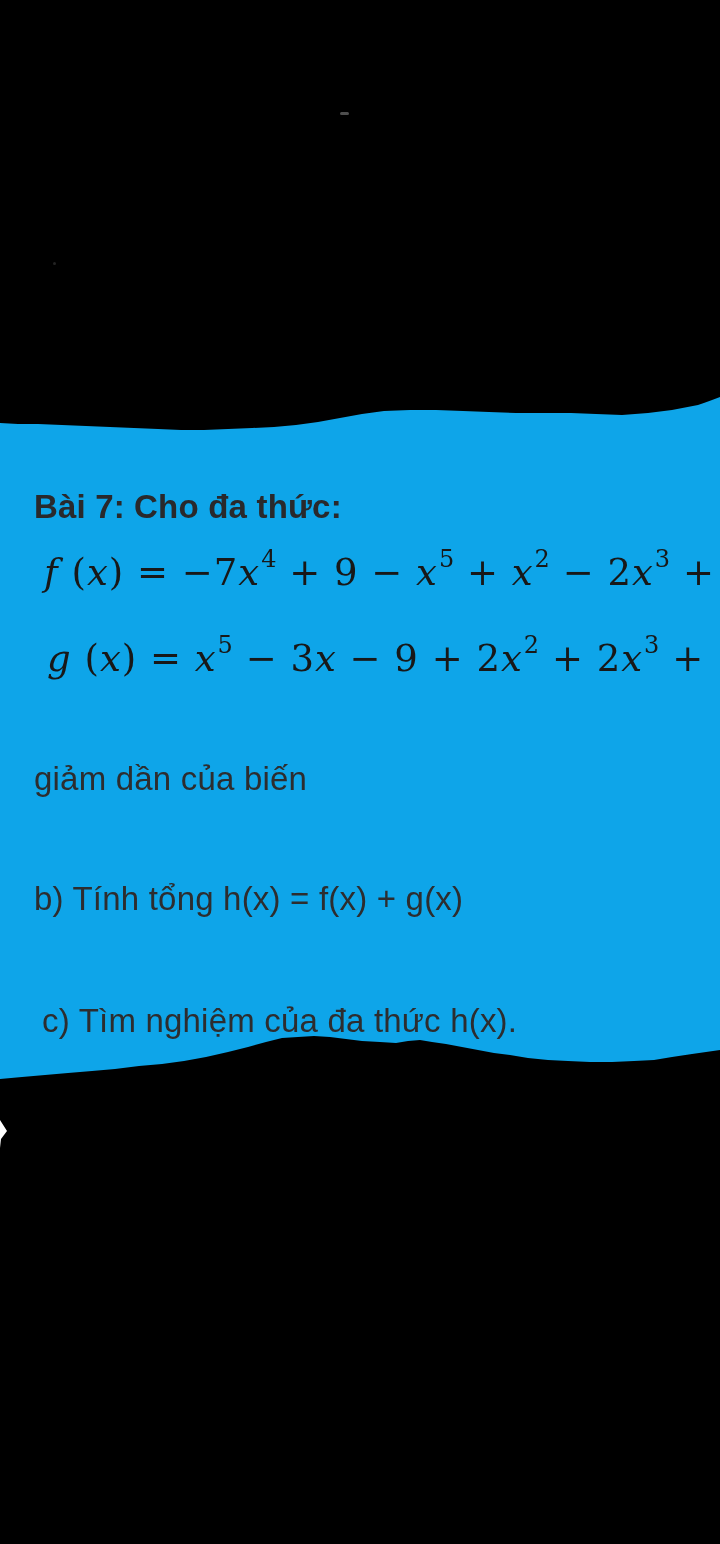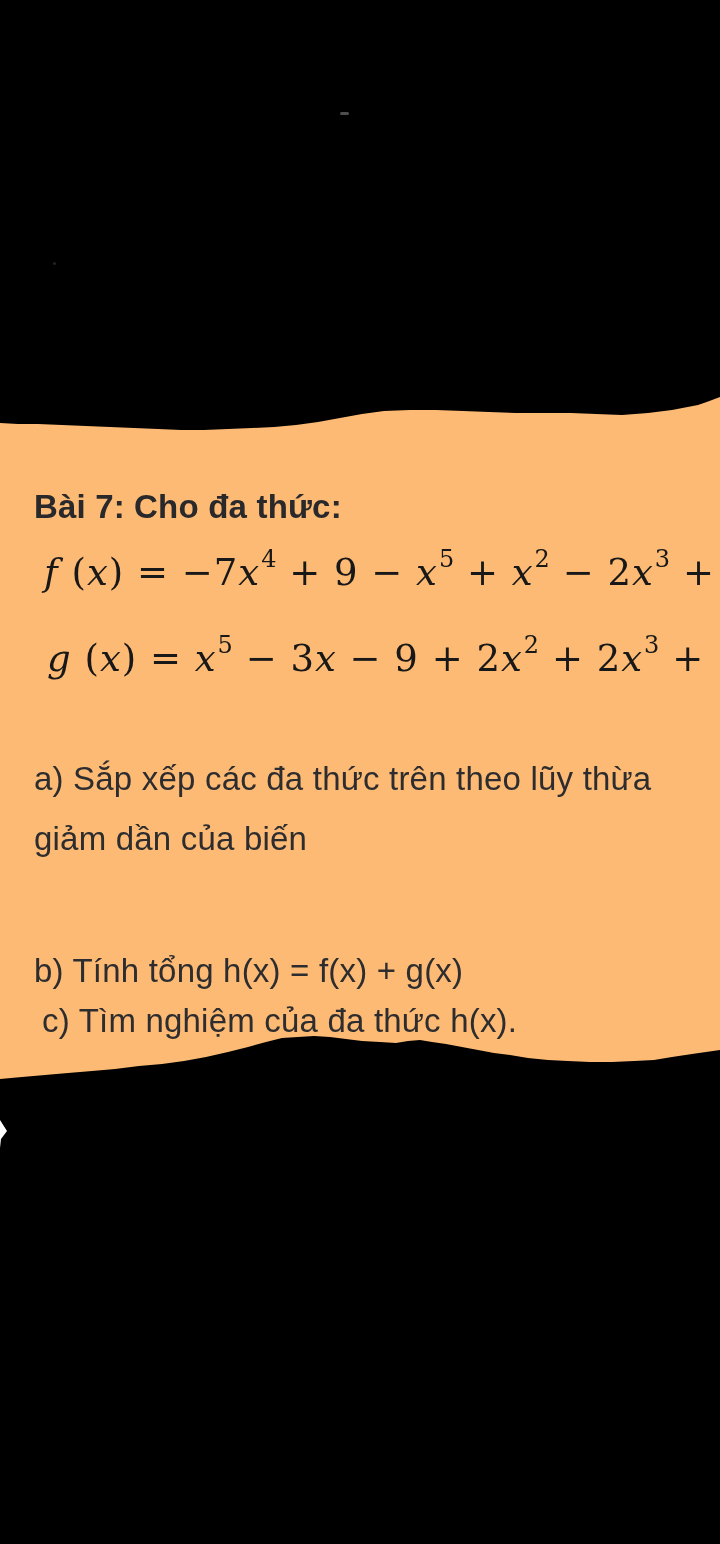--- a/index.html
+++ b/index.html
@@ -1,20 +1,20 @@
 <!DOCTYPE html>
 <html><head>
 <meta charset="utf-8">
 <style>
   html, body { margin: 0; padding: 0; }
   .page {
     position: relative;
     width: 720px;
     height: 1544px;
-    background: #fdba74;
+    background: #0ea5e9;
     overflow: hidden;
     font-family: "Liberation Sans", sans-serif;
   }
   svg.torn { position: absolute; left: 0; display: block; }
   svg.torn.top { top: 0; }
   svg.torn.bottom { top: 1020px; }
 
   .speck { position: absolute; }
   .speck.dash {
     left: 340px; top: 112px; width: 9px; height: 3px;
@@ -50,21 +50,21 @@
   .eq-f { left: 44px; top: 551px; }
   .eq-g { left: 47px; top: 637px; }
 
   .question {
     position: absolute; left: 34px;
     font-size: 33px; line-height: 60px; color: #2d2d2f;
     letter-spacing: 0.2px;
   }
   .question .qline { display: block; white-space: nowrap; }
   .q-a { top: 716px; }
-  .q-b { top: 908px; }
+  .q-b { top: 836px; }
   .q-c { top: 958px; margin-left: 8px; }
 </style>
 </head>
 <body>
 
 <div class="page">
 
   <svg class="torn top" width="720" height="440" viewBox="0 0 720 440" aria-hidden="true">
     <path d="M0 0 H720 V397
              C713 400 706 402 698 405
@@ -83,21 +83,20 @@
 
     <h2 class="title">
       <span class="lbl">Bài 7:</span><span>Cho đa thức:</span>
     </h2>
 
     <div class="equation eq-f"><i>f</i> (<i>x</i>) = −7<i>x</i><sup>4</sup> + 9 − <i>x</i><sup>5</sup> + <i>x</i><sup>2</sup> − 2<i>x</i><sup>3</sup> + 4</div>
 
     <div class="equation eq-g"><i>g</i> (<i>x</i>) = <i>x</i><sup>5</sup> − 3<i>x</i> − 9 + 2<i>x</i><sup>2</sup> + 2<i>x</i><sup>3</sup> + 7</div>
 
     <p class="question q-a">
-      <span class="qline">a) Sắp xếp các đa thức trên theo lũy thừa</span>
       <span class="qline">giảm dần của biến</span>
     </p>
 
     <p class="question q-b">
       <span class="qline">b) Tính tổng h(x) = f(x) + g(x)</span>
     </p>
 
     <p class="question q-c">
       <span class="qline">c) Tìm nghiệm của đa thức h(x).</span>
     </p>

